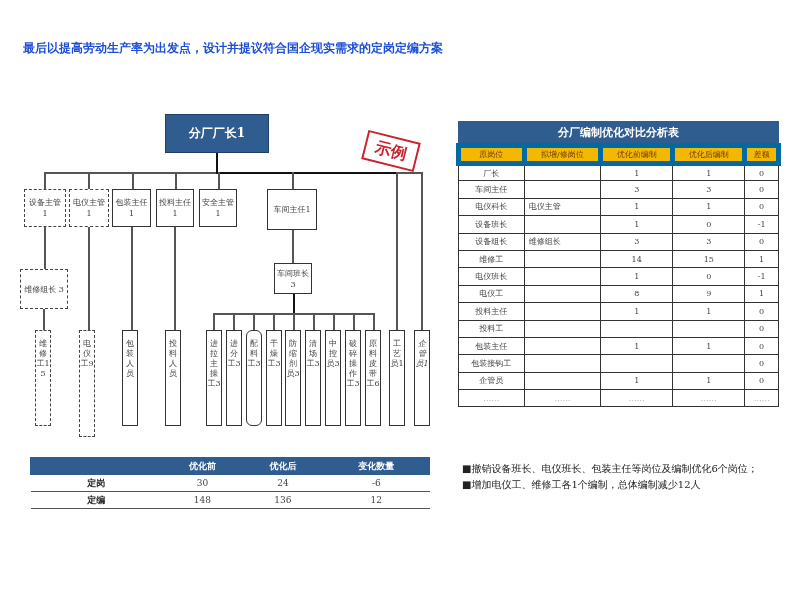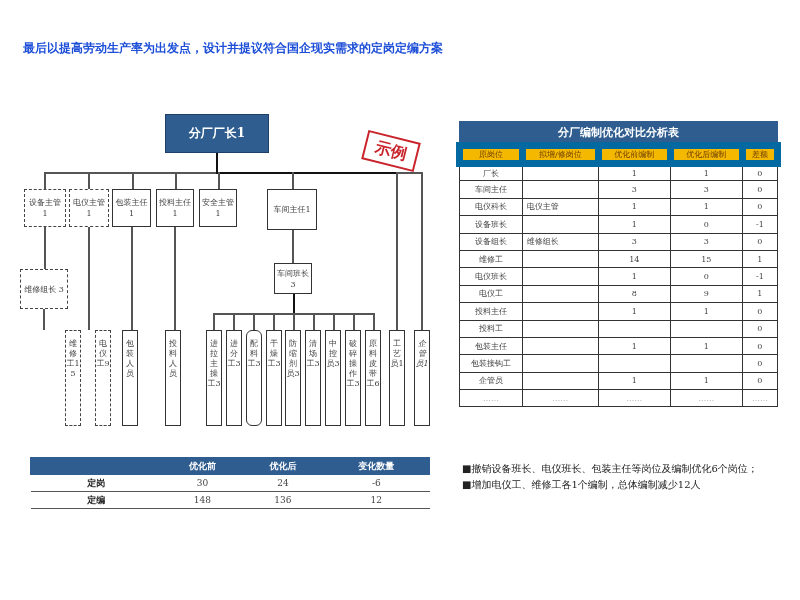--- a/index.html
+++ b/index.html
@@ -20,21 +20,21 @@
           width: 16px; text-align: center; line-height: 10px; padding-top: 8px; word-break: break-all; }
   .vbox.dashed { border: 1.5px dashed #444; }
   .stamp { position: absolute; left: 364px; top: 136px; width: 54px; height: 30px; border: 2.5px solid #c9232c;
            color: #c9232c; font-family: "DejaVu Sans", sans-serif; font-weight: bold; font-size: 16px;
            transform: rotate(14deg); display: flex; align-items: center; justify-content: center; background: #fff; }
 
   
   .rtable { position: absolute; left: 456px; top: 121px; width: 325px; border-collapse: collapse; font-size: 8px; }
   .rtable .cap { background: #2f5d8f; color: #fff; font-size: 11px; font-weight: bold; height: 24px; text-align: center;
                  border: 1px solid #2f5d8f; }
-  .rtable th { background: #f5b800; color: #6b3d00; font-weight: normal; height: 18px; border: 7px solid #0369a1; font-size: 8px; }
+  .rtable th { background: #f5b800; color: #6b3d00; font-weight: normal; height: 18px; border: 5px solid #0369a1; font-size: 8px; }
   .rtable td { border: 1px solid #333; height: 17.4px; text-align: center; color: #444; }
   .rtable td.l { text-align: left; padding-left: 4px; }
   .rtable td.dots { color: #999; letter-spacing: 0; }
 
   
   .stable { position: absolute; left: 30px; top: 457px; width: 400px; border-collapse: collapse; font-size: 9px; }
   .stable th { background: #2f5d8f; color: #fff; height: 17px; font-weight: bold; border: 1px solid #2f5d8f; }
   .stable td { height: 17px; text-align: center; border-bottom: 1px solid #555; color: #444; }
   .stable td.rh { font-weight: bold; color: #222; }
 
@@ -102,22 +102,22 @@
   <div class="line" style="left:213px;top:313px;width:1.5px;height:17px;"></div>
   <div class="line" style="left:233px;top:313px;width:1.5px;height:17px;"></div>
   <div class="line" style="left:253px;top:313px;width:1.5px;height:17px;"></div>
   <div class="line" style="left:273px;top:313px;width:1.5px;height:17px;"></div>
   <div class="line" style="left:293px;top:313px;width:1.5px;height:17px;"></div>
   <div class="line" style="left:313px;top:313px;width:1.5px;height:17px;"></div>
   <div class="line" style="left:333px;top:313px;width:1.5px;height:17px;"></div>
   <div class="line" style="left:353px;top:313px;width:1.5px;height:17px;"></div>
   <div class="line" style="left:373px;top:313px;width:1.5px;height:17px;"></div>
 
-  <div class="vbox dashed" style="left:35px;top:330px;height:96px;margin-left:30px;"><span>维修工15</span></div>
-  <div class="vbox dashed" style="left:79px;top:330px;height:96px;margin-left:16px;"><span>电仪工9</span></div>
+  <div class="vbox dashed" style="left:35px;top:330px;height:96px;"><span>维修工15</span></div>
+  <div class="vbox dashed" style="left:79px;top:330px;height:107px;"><span>电仪工9</span></div>
   <div class="vbox" style="left:122px;top:330px;height:96px;"><span>包装人员</span></div>
   <div class="vbox" style="left:165px;top:330px;height:96px;"><span>投料人员</span></div>
   <div class="vbox" style="left:206px;top:330px;height:96px;"><span>进拉主操工3</span></div>
   <div class="vbox" style="left:226px;top:330px;height:96px;"><span>进分工3</span></div>
   <div class="vbox" style="left:246px;top:330px;height:96px;border-radius:6px;"><span>配料工3</span></div>
   <div class="vbox" style="left:266px;top:330px;height:96px;"><span>干燥工3</span></div>
   <div class="vbox" style="left:285px;top:330px;height:96px;"><span>防缩剂员3</span></div>
   <div class="vbox" style="left:305px;top:330px;height:96px;"><span>清场工3</span></div>
   <div class="vbox" style="left:325px;top:330px;height:96px;"><span>中控员3</span></div>
   <div class="vbox" style="left:345px;top:330px;height:96px;"><span>破碎操作工3</span></div>

